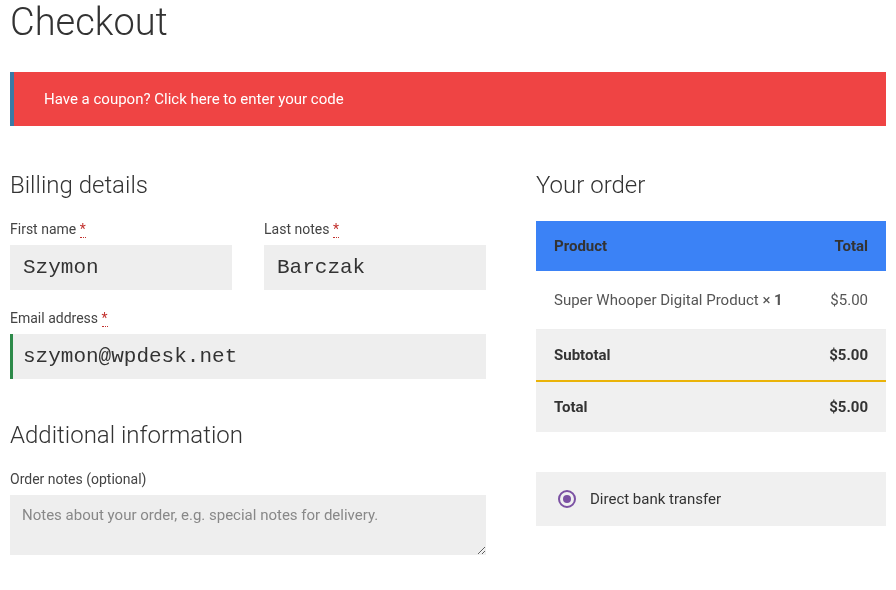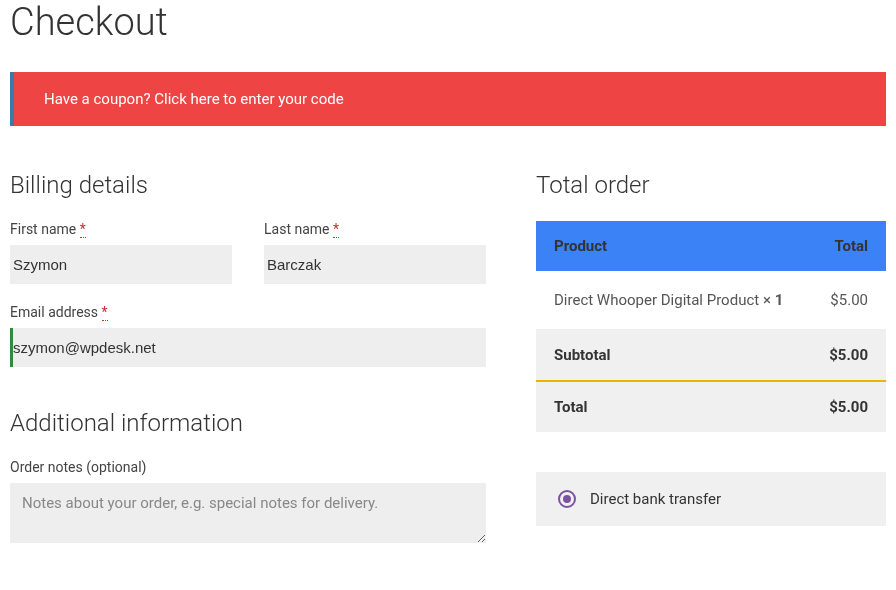--- a/index.html
+++ b/index.html
@@ -9,21 +9,21 @@
     .coupon-notice a { color: #fff; text-decoration: none; cursor: pointer; }
     .columns { display: flex; gap: 50px; justify-content: flex-end; }
     .col-left { flex: 1; }
     .col-right { width: 350px; }
     .section-heading { font-size: 24px; font-weight: 300; color: #333; margin-bottom: 22px; }
     .form-row-wide { margin-bottom: 20px; }
     .name-row { display: flex; gap: 32px; margin-bottom: 20px; }
     .name-row .field { flex: 1; }
     .field label { display: block; font-size: 14px; color: #444; margin-bottom: 8px; }
     .required-star { color: #c2312e; cursor: help; border-bottom: 1px dotted #c2312e; }
-    .field input[type="text"], .field input[type="email"] { width: 100%; background: #eeeeee; border: none; padding: 11px 0; font-size: 15px; color: #333; border-left: 3px solid transparent; }
+    .field input[type="text"], .field input[type="email"] { width: 100%; background: #eeeeee; border: none; padding: 11px 10px; font-size: 21px; color: #333; border-left: 3px solid transparent; font-family: Liberation Mono, monospace; }
     .field input.valid { border-left: 3px solid #2d8a49; }
     textarea { width: 100%; background: #eeeeee; border: none; padding: 11px 12px; font-size: 15px; color: #666; min-height: 60px; resize: both; font-family: inherit; }
     .additional-heading { margin-top: 42px; font-size: 24px; font-weight: 300; color: #333; margin-bottom: 22px; }
     .order-table { width: 100%; border-collapse: collapse; margin-bottom: 40px; }
     .order-table thead th { background: #3b82f6; font-weight: 700; color: #333; text-align: left; padding: 16px 18px; font-size: 15px; }
     .order-table thead th:last-child { text-align: right; }
     .order-table tbody td { padding: 20px 18px; font-size: 15px; color: #555; border-bottom: 1px solid #eee; }
     .order-table tbody td:last-child { text-align: right; }
     .order-table tfoot th { background: #f0f0f0; font-weight: 700; text-align: left; padding: 16px 18px; font-size: 15px; color: #333; }
     .order-table tfoot td { background: #f0f0f0; font-weight: 700; text-align: right; padding: 16px 18px; font-size: 15px; color: #333; }
@@ -53,21 +53,21 @@
     <div class="name-row">
       <div class="field">
         <label>
           <span>First name</span>
           <span class="required-star">*</span>
         </label>
         <input type="text" value="Szymon" style="">
       </div>
       <div class="field">
         <label>
-          <span>Last name</span>
+          <span>Last notes</span>
           <span class="required-star">*</span>
         </label>
         <input type="text" value="Barczak" style="">
       </div>
     </div>
 
     <div class="form-row-wide field">
       <label>
         <span>Email address</span>
         <span class="required-star">*</span>
@@ -76,33 +76,33 @@
     </div>
 
     <h2 class="additional-heading">Additional information</h2>
     <div class="field">
       <label>Order notes (optional)</label>
       <textarea placeholder="Notes about your order, e.g. special notes for delivery." style=""></textarea>
     </div>
   </div>
 
   <div class="col-right">
-    <h2 class="section-heading">Total order</h2>
+    <h2 class="section-heading">Your order</h2>
 
     <table class="order-table">
       <thead>
         <tr>
           <th>Product</th>
           <th>Total</th>
         </tr>
       </thead>
       <tbody>
         <tr>
           <td>
-            <span>Direct Whooper Digital Product</span> × <strong>1</strong>
+            <span>Super Whooper Digital Product</span> × <strong>1</strong>
           </td>
           <td>$5.00</td>
         </tr>
       </tbody>
       <tfoot>
         <tr>
           <th>Subtotal</th>
           <td>$5.00</td>
         </tr>
         <tr>

